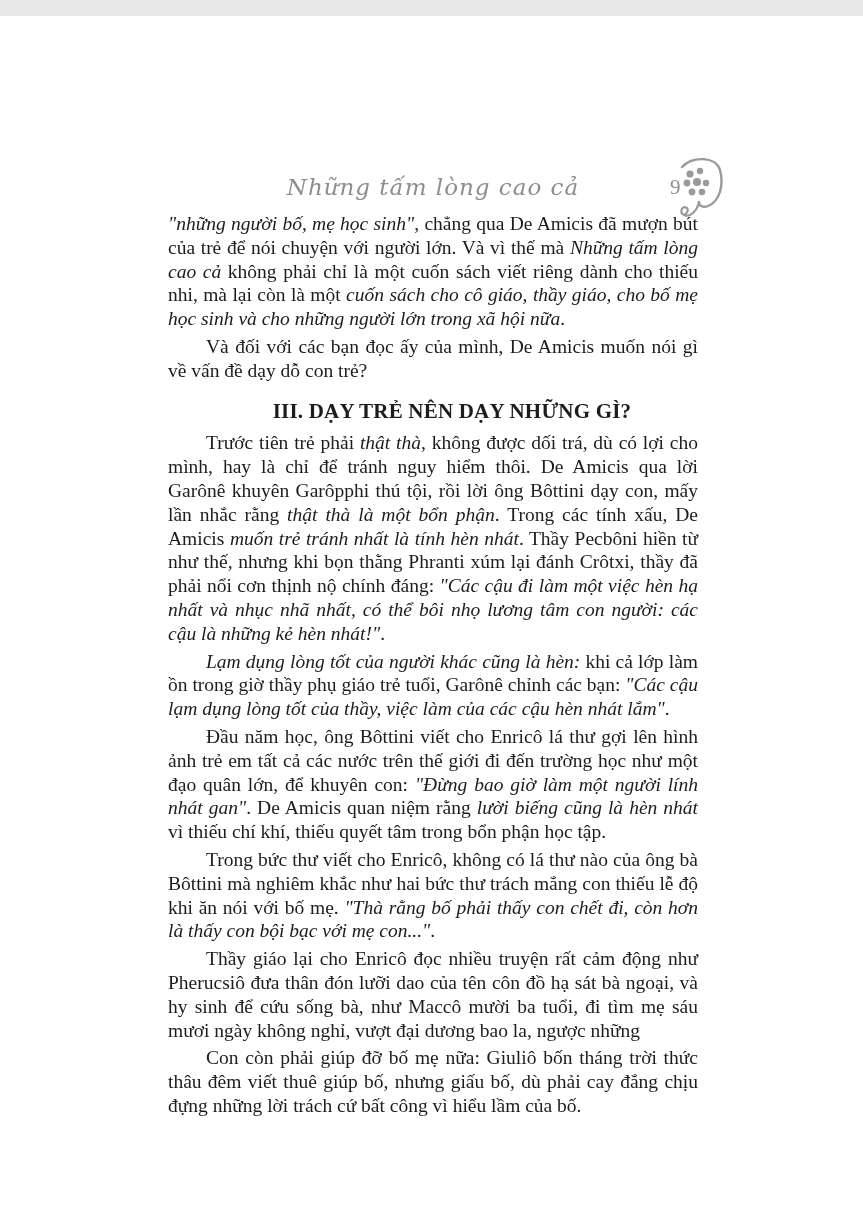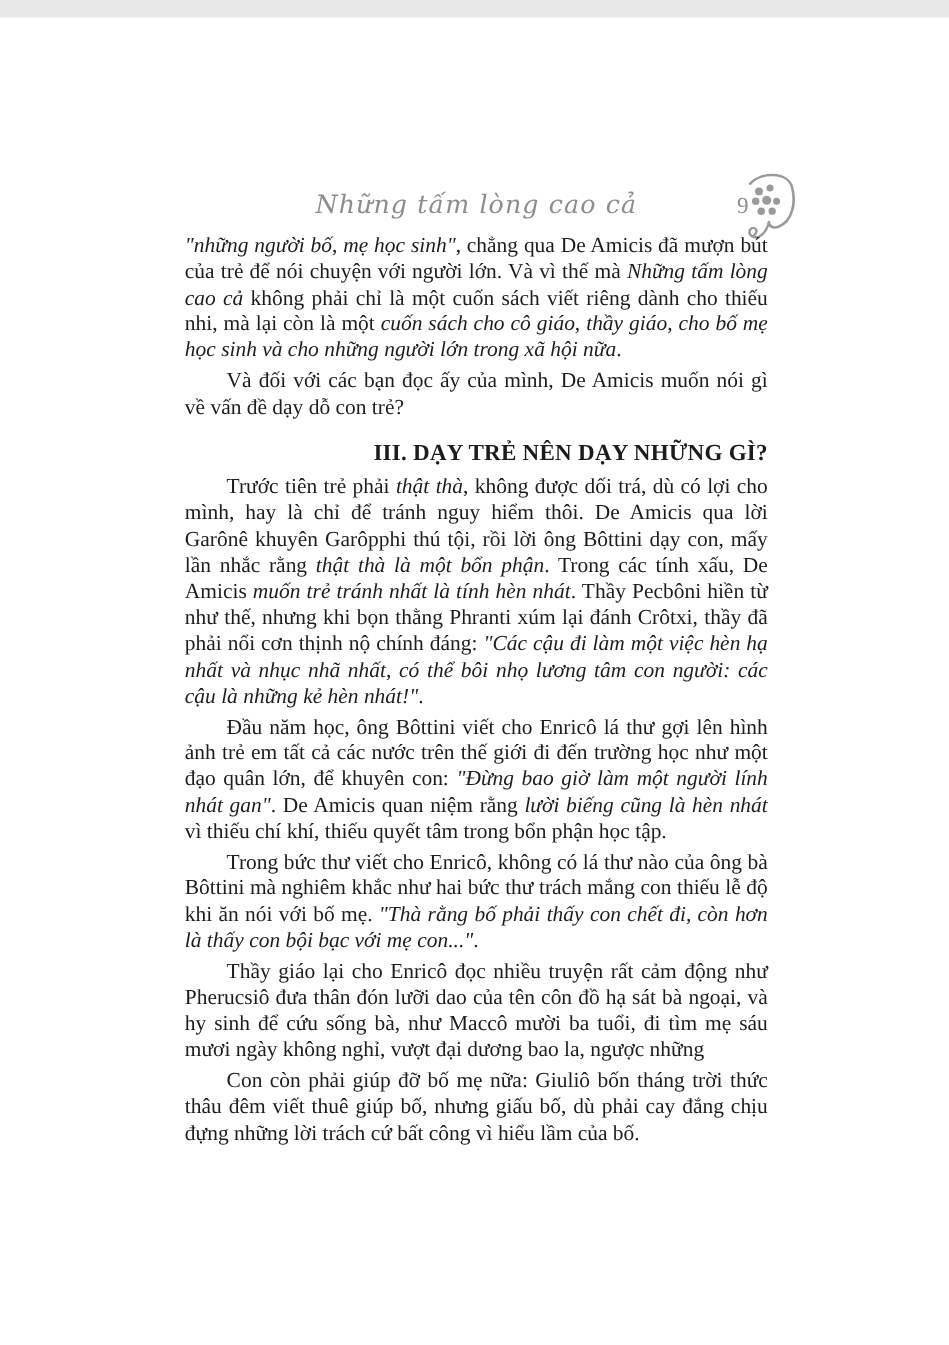--- a/index.html
+++ b/index.html
@@ -48,21 +48,21 @@
     text-align:justify;
   }
   .para{margin:0 0 4px 0;}
   .para.indent{text-indent:38px;}
   .para .it{font-style:italic;}
   .section-heading{
     font-size:21px;
     font-weight:700;
     margin:17px 0 8px 0;
     text-indent:38px;
-    text-align:right;
+    text-align:center;
     letter-spacing:.2px;
   }
 </style>
 </head>
 <body>
 
 <div class="page">
 
   <div class="running-title">Những tấm lòng cao cả</div>
 
@@ -84,19 +84,20 @@
 
       <text class="page-num" x="12" y="40">9</text>
     </svg>
   </div>
 
   <div class="text-body">
       <p class="para"><span class="it">"những người bố, mẹ học sinh"</span><span>, chẳng qua De Amicis đã mượn bút của trẻ để nói chuyện với người lớn. Và vì thế mà </span><span class="it">Những tấm lòng cao cả</span><span> không phải chỉ là một cuốn sách viết riêng dành cho thiếu nhi, mà lại còn là một </span><span class="it">cuốn sách cho cô giáo, thầy giáo, cho bố mẹ học sinh và cho những người lớn trong xã hội nữa</span><span>.</span></p>
       <p class="para indent"><span>Và đối với các bạn đọc ấy của mình, De Amicis muốn nói gì về vấn đề dạy dỗ con trẻ?</span></p>
       <h2 class="section-heading">III. DẠY TRẺ NÊN DẠY NHỮNG GÌ?</h2>
       <p class="para indent"><span>Trước tiên trẻ phải </span><span class="it">thật thà</span><span>, không được dối trá, dù có lợi cho mình, hay là chỉ để tránh nguy hiểm thôi. De Amicis qua lời Garônê khuyên Garôpphi thú tội, rồi lời ông Bôttini dạy con, mấy lần nhắc rằng </span><span class="it">thật thà là một bổn phận</span><span>. Trong các tính xấu, De Amicis </span><span class="it">muốn trẻ tránh nhất là tính hèn nhát</span><span>. Thầy Pecbôni hiền từ như thế, nhưng khi bọn thằng Phranti xúm lại đánh Crôtxi, thầy đã phải nổi cơn thịnh nộ chính đáng: </span><span class="it">"Các cậu đi làm một việc hèn hạ nhất và nhục nhã nhất, có thể bôi nhọ lương tâm con người: các cậu là những kẻ hèn nhát!"</span><span>.</span></p>
+      <p class="para indent"><span class="it">Lạm dụng lòng tốt của người khác cũng là hèn:</span><span> khi cả lớp làm ồn trong giờ thầy phụ giáo trẻ tuổi, Garônê chỉnh các bạn: </span><span class="it">"Các cậu lạm dụng lòng tốt của thầy, việc làm của các cậu hèn nhát lắm"</span><span>.</span></p>
       <p class="para indent"><span>Đầu năm học, ông Bôttini viết cho Enricô lá thư gợi lên hình ảnh trẻ em tất cả các nước trên thế giới đi đến trường học như một đạo quân lớn, để khuyên con: </span><span class="it">"Đừng bao giờ làm một người lính nhát gan"</span><span>. De Amicis quan niệm rằng </span><span class="it">lười biếng cũng là hèn nhát</span><span> vì thiếu chí khí, thiếu quyết tâm trong bổn phận học tập.</span></p>
       <p class="para indent"><span>Trong bức thư viết cho Enricô, không có lá thư nào của ông bà Bôttini mà nghiêm khắc như hai bức thư trách mắng con thiếu lễ độ khi ăn nói với bố mẹ. </span><span class="it">"Thà rằng bố phải thấy con chết đi, còn hơn là thấy con bội bạc với mẹ con..."</span><span>.</span></p>
       <p class="para indent"><span>Thầy giáo lại cho Enricô đọc nhiều truyện rất cảm động như Pherucsiô đưa thân đón lưỡi dao của tên côn đồ hạ sát bà ngoại, và hy sinh để cứu sống bà, như Maccô mười ba tuổi, đi tìm mẹ sáu mươi ngày không nghỉ, vượt đại dương bao la, ngược những</span></p>
       <p class="para indent"><span>Con còn phải giúp đỡ bố mẹ nữa: Giuliô bốn tháng trời thức thâu đêm viết thuê giúp bố, nhưng giấu bố, dù phải cay đắng chịu đựng những lời trách cứ bất công vì hiểu lầm của bố.</span></p>
     </div>
 
 </div>
 
 </body></html>

